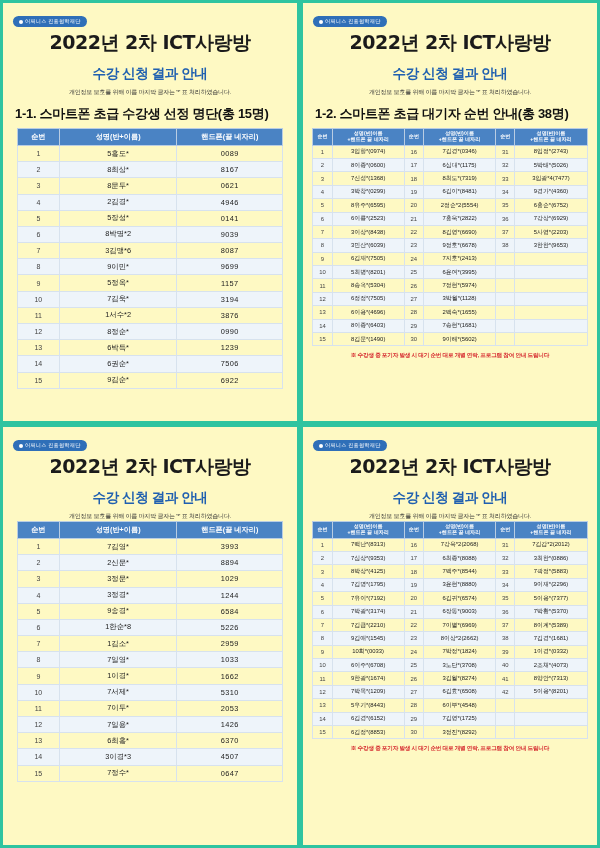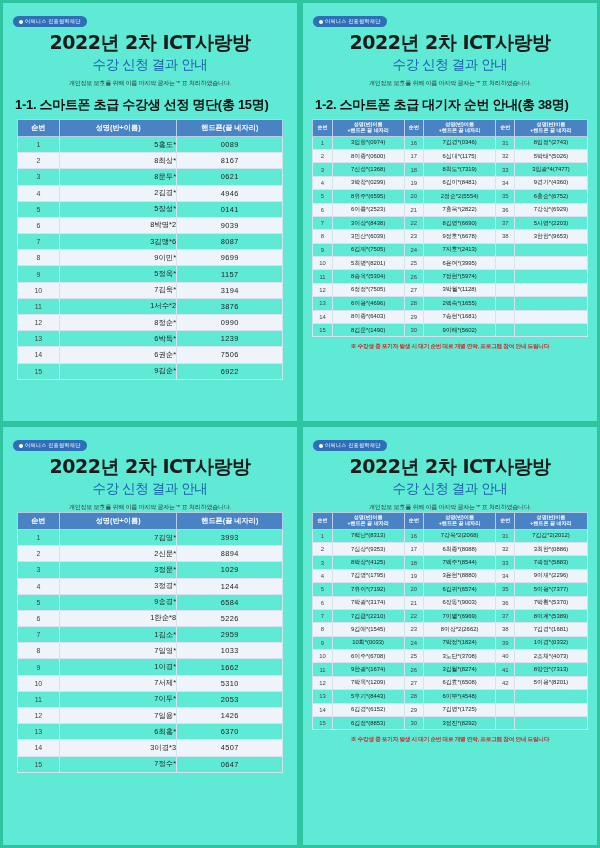--- a/index.html
+++ b/index.html
@@ -13,21 +13,21 @@
     display:grid;
     grid-template-columns:1fr 1fr;
     grid-template-rows:1fr 1fr;
     width:600px;height:848px;
     box-sizing:border-box;
   }
   .card{
     position:relative;
     border:3px solid #2fc4a0;
     box-sizing:border-box;
-    background:#5eead4;
+    background:#fef9c3;
     padding:6px 8px 8px 8px;
     overflow:hidden;
   }
   .badge{
     display:inline-block;
     background:#2f6fb8;
     color:#fff;
     font-size:5.2px;
     letter-spacing:.2px;
     border-radius:7px;
@@ -41,25 +41,25 @@
   .title-wrap{text-align:center;margin-top:6px;}
   .title{
     font-family:"DejaVu Sans", sans-serif;
     font-weight:bold;
     font-size:19px;
     color:#1b1b1b;
     letter-spacing:-0.5px;
     line-height:1.05;
   }
   .subtitle{
-    font-weight:normal;
+    font-weight:bold;
     font-size:13.5px;
     color:#2060b0;
     letter-spacing:-0.4px;
-    margin-top:3px;
+    margin-top:12px;
   }
   .notice{
     font-size:6px;
     color:#333;
     text-align:center;
     margin-top:5px;
     letter-spacing:-0.2px;
   }
   .section-head{
     font-size:13px;
@@ -85,21 +85,21 @@
   }
   .t2 td{
     text-align:center;
     padding:2.6px 0;
     border:1px solid #d7e2ee;
     color:#222;
     font-size:7.4px;
   }
   .t2 tbody tr:nth-child(even) td{background:#eef4fa;}
   .t2 td.idx{color:#444;font-size:7px;width:16%;}
-  .t2 td.nm{width:44%;text-align:right;}
+  .t2 td.nm{width:44%;}
   .t2 td.ph{width:40%;letter-spacing:.4px;}
 
   
   .t6{width:99%;margin:0 auto;font-size:5.6px;}
   .t6 th{
     background:#4a83c4;color:#fff;font-weight:bold;
     font-size:5.1px;line-height:1.15;
     padding:2px 0;border:1px solid #b9cde3;
   }
   .t6 td{

